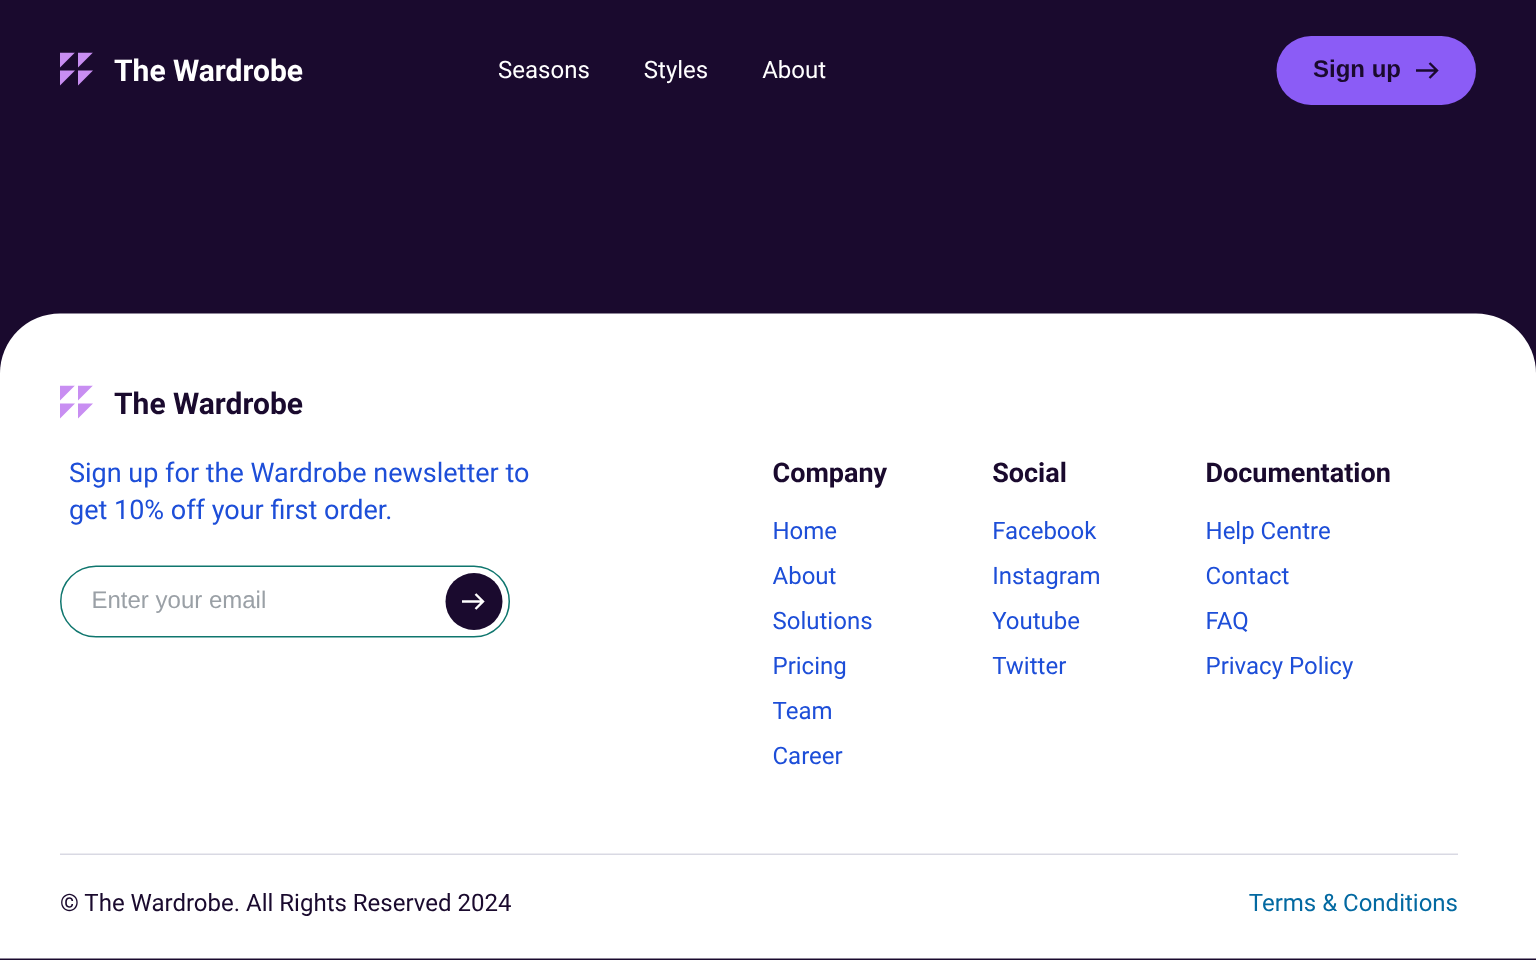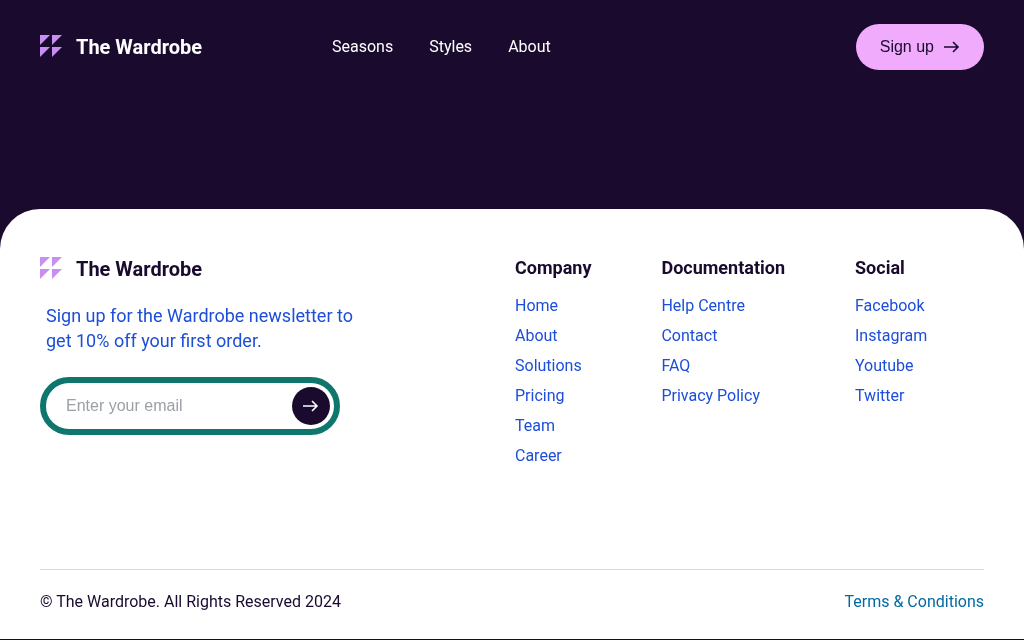--- a/index.html
+++ b/index.html
@@ -37,27 +37,27 @@
   color: #fff;
   text-decoration: none;
   font-size: 16px;
   text-align: center;
   max-width: 80px;
   line-height: 1.3;
   cursor: pointer;
 }
 .signup-btn {
   margin-left: auto;
-  background: #f0abfc;
+  background: #8b5cf6;
   color: #1a0a2e;
   border: none;
   padding: 14px 24px;
   border-radius: 999px;
   font-size: 16px;
-  font-weight: 400;
+  font-weight: 700;
   display: flex;
   align-items: center;
   gap: 10px;
   cursor: pointer;
 }
 .arrow-icon { width: 16px; height: 12px; }
 
 .footer-card {
   background: #fff;
   border-radius: 40px 40px 0 0;
@@ -85,21 +85,21 @@
 }
 .newsletter-text {
   color: #1d4ed8;
   font-size: 18px;
   line-height: 1.4;
   margin-bottom: 24px;
   max-width: 340px;
   padding-left: 6px;
 }
 .email-pill {
-  border: 6px solid #0f766e;
+  border: 1px solid #0f766e;
   border-radius: 999px;
   display: flex;
   align-items: center;
   padding: 4px 4px 4px 20px;
   width: 300px;
 }
 .email-pill input {
   border: none;
   outline: none;
   font-size: 16px;
@@ -121,33 +121,34 @@
 .footer-cols {
   display: flex;
   gap: 70px;
   margin-left: 35px;
 }
 .footer-col h4 {
   color: #1a0a2e;
   font-size: 18px;
   font-weight: 700;
   margin-bottom: 18px;
+  margin-top: 48px;
 }
 .footer-col a {
   display: block;
   color: #1d4ed8;
   text-decoration: none;
   font-size: 16px;
   margin-bottom: 11px;
   cursor: pointer;
 }
 .footer-bar {
   position: absolute;
   left: 40px;
-  right: 40px;
+  right: 52px;
   bottom: 28px;
   border-top: 1px solid #d9d9e3;
   padding-top: 22px;
   display: flex;
   justify-content: space-between;
   font-size: 16px;
   color: #1a0a2e;
 }
 .footer-bar a { color: #0369a1; text-decoration: none; cursor: pointer; }
 </style>
@@ -203,32 +204,32 @@
       <div class="footer-col">
         <h4>Company</h4>
         <a>Home</a>
         <a>About</a>
         <a>Solutions</a>
         <a>Pricing</a>
         <a>Team</a>
         <a>Career</a>
       </div>
       <div class="footer-col">
+        <h4>Social</h4>
+        <a>Facebook</a>
+        <a>Instagram</a>
+        <a>Youtube</a>
+        <a>Twitter</a>
+      </div>
+      <div class="footer-col">
         <h4>Documentation</h4>
         <a>Help Centre</a>
         <a>Contact</a>
         <a>FAQ</a>
         <a>Privacy Policy</a>
-      </div>
-      <div class="footer-col">
-        <h4>Social</h4>
-        <a>Facebook</a>
-        <a>Instagram</a>
-        <a>Youtube</a>
-        <a>Twitter</a>
       </div>
     </div>
   </div>
   <div class="footer-bar">
     <span>© The Wardrobe. All Rights Reserved 2024</span>
     <a>Terms &amp; Conditions</a>
   </div>
 </section>
 
 </body></html>

